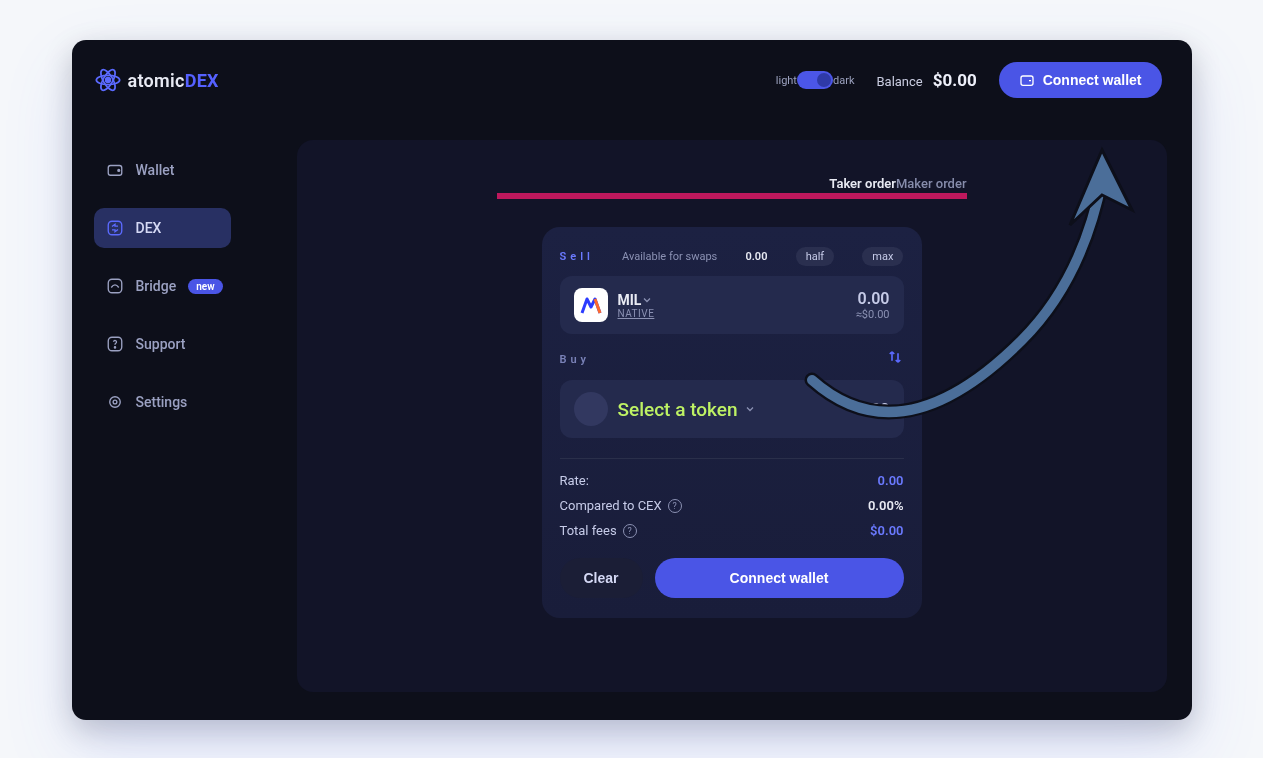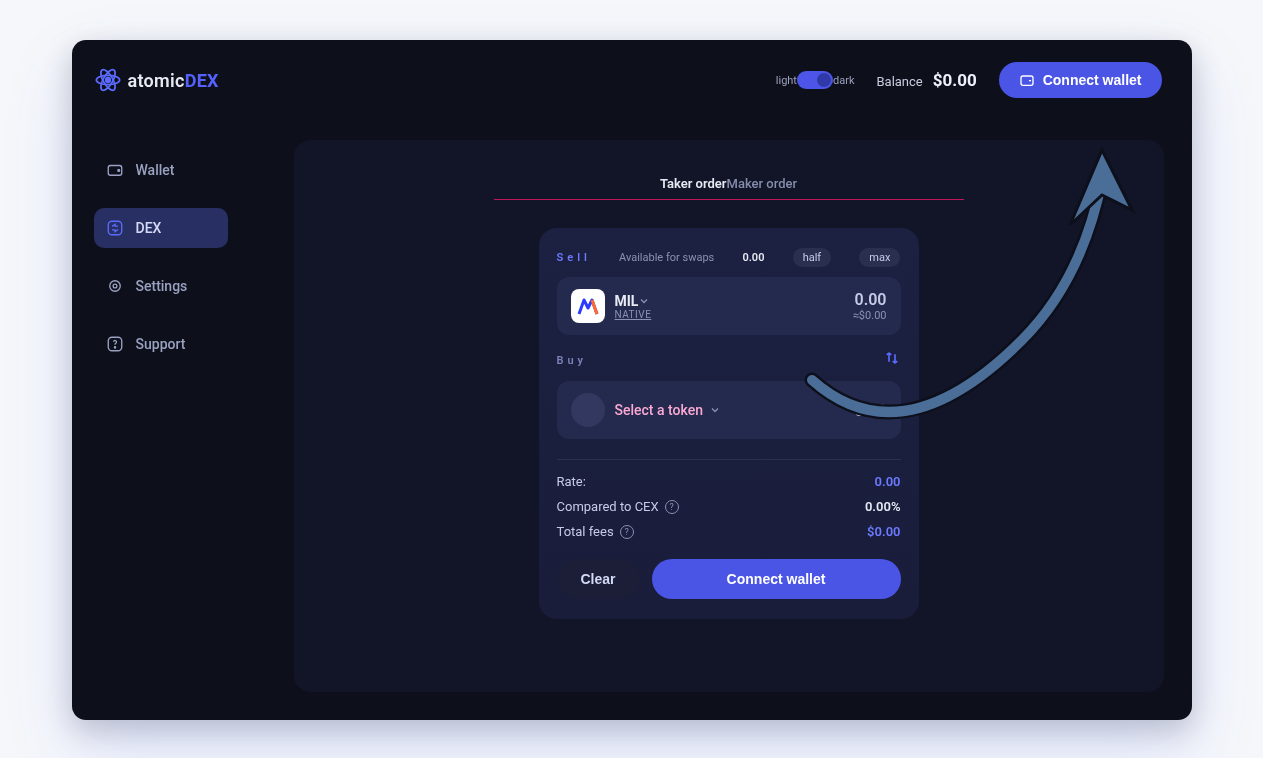--- a/index.html
+++ b/index.html
@@ -135,24 +135,24 @@
   }
   .main-panel {
     width: 100%;
     background: #121428;
     border-radius: 16px;
     padding: 36px 200px 36px 200px;
     position: relative;
   }
   .order-tabs {
     display: flex;
-    justify-content: center;
-    align-items: center;
-    border-bottom: 1px solid #be185d;
-    padding-bottom: 8px;
+    justify-content: flex-end;
+    align-items: center;
+    border-bottom: 6px solid #be185d;
+    padding-bottom: 2px;
     margin-bottom: 28px;
     width: 470px;
     margin-left: auto;
     margin-right: auto;
   }
   .order-tab {
     font-size: 13px;
     font-weight: 600;
     color: #e8eaf3;
     cursor: pointer;
@@ -215,21 +215,21 @@
   }
   .token-icon-empty {
     width: 34px;
     height: 34px;
     border-radius: 50%;
     background: #323860;
   }
   .token-info { display: flex; flex-direction: column; }
   .token-symbol { font-size: 14px; font-weight: 700; color: #e8eaf3; display:flex; align-items:center; }
   .token-sub { font-size: 10px; color: #8b91b3; letter-spacing: 0.5px; text-decoration: underline; }
-  .token-select-label { font-size: 14px; color: #f9a8d4; font-weight: 500; display:flex; align-items:center; gap:6px;}
+  .token-select-label { font-size: 19px; color: #bef264; font-weight: 500; display:flex; align-items:center; gap:6px;}
   .amount-col { text-align: right; }
   .amount-main { font-size: 16px; font-weight: 600; color: #c6cbe8; }
   .amount-sub { font-size: 11px; color: #8b91b3; }
   .buy-row {
     display: flex;
     justify-content: space-between;
     align-items: center;
     margin-top: 14px;
     margin-bottom: 10px;
   }
@@ -349,32 +349,40 @@
       </div>
       <div class="sidebar-item active">
         <svg viewBox="0 0 24 24" fill="none" stroke="#5b6aff" stroke-width="1.8">
           <rect x="3" y="3" width="18" height="18" rx="5"></rect>
           <path d="M8 10 l4 -3 l0 2.5 l4 0 M16 14 l-4 3 l0 -2.5 l-4 0"></path>
         </svg>
         <span>DEX</span>
       </div>
       <div class="sidebar-item">
         <svg viewBox="0 0 24 24" fill="none" stroke="currentColor" stroke-width="1.8">
-          <circle cx="12" cy="12" r="7"></circle>
-          <circle cx="12" cy="12" r="2.5"></circle>
-        </svg>
-        <span>Settings</span>
+          <rect x="3" y="3" width="18" height="18" rx="5"></rect>
+          <path d="M7 14 Q12 7 17 14"></path>
+        </svg>
+        <span>Bridge</span>
+        <span class="badge-new">new</span>
       </div>
       <div class="sidebar-item">
         <svg viewBox="0 0 24 24" fill="none" stroke="currentColor" stroke-width="1.8">
           <rect x="3" y="3" width="18" height="18" rx="5"></rect>
           <path d="M10 9 a2 2 0 1 1 3 2 q-1 0.6 -1 2"></path>
           <circle cx="12" cy="16.5" r="0.8" fill="currentColor"></circle>
         </svg>
         <span>Support</span>
+      </div>
+      <div class="sidebar-item">
+        <svg viewBox="0 0 24 24" fill="none" stroke="currentColor" stroke-width="1.8">
+          <circle cx="12" cy="12" r="7"></circle>
+          <circle cx="12" cy="12" r="2.5"></circle>
+        </svg>
+        <span>Settings</span>
       </div>
     </div>
 
     <div class="main">
       <div class="main-panel">
         <div class="order-tabs">
           <div class="order-tab">Taker order</div>
           <div class="order-tab inactive">Maker order</div>
         </div>
 

